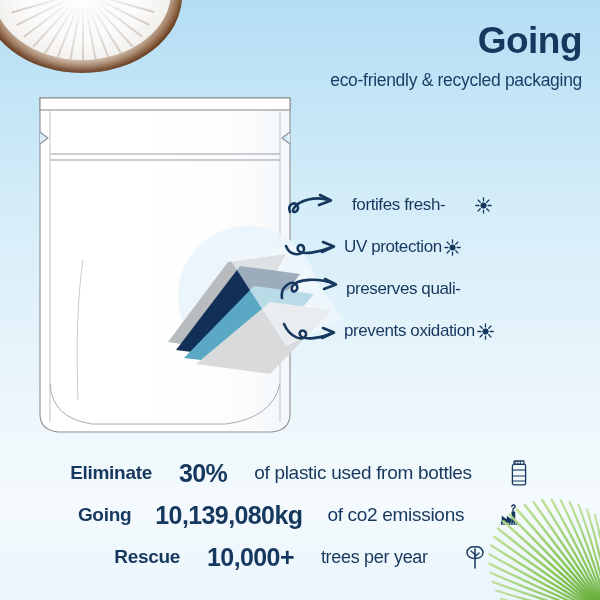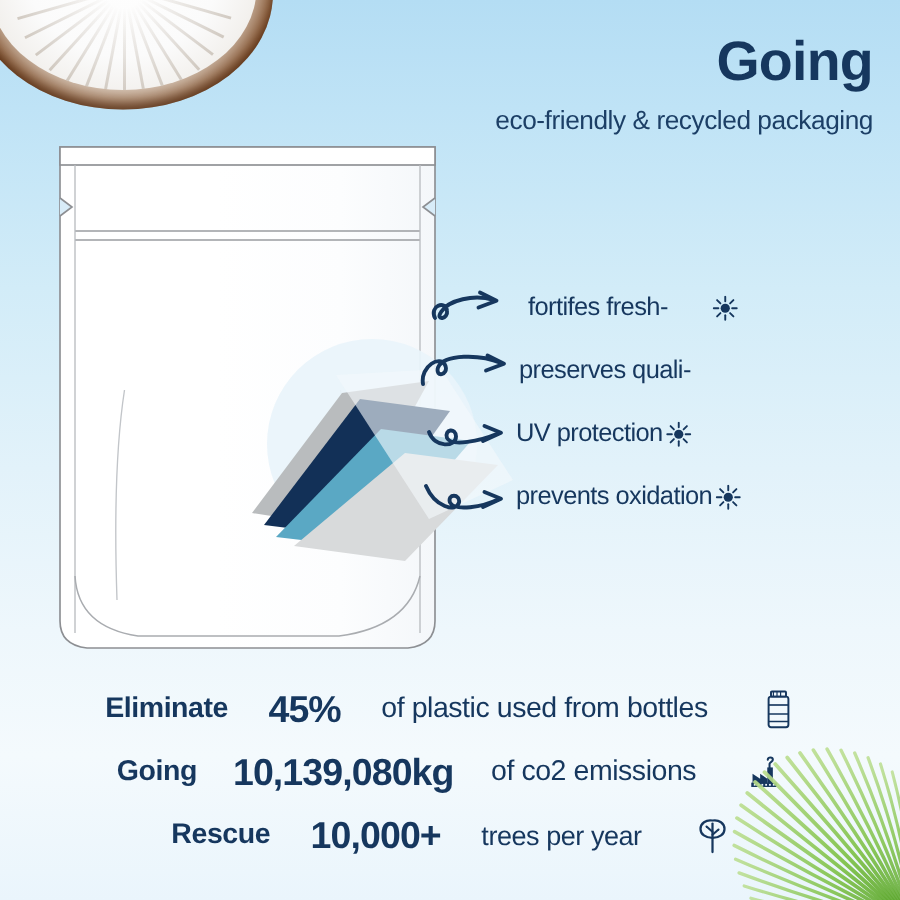--- a/index.html
+++ b/index.html
@@ -311,28 +311,20 @@
           <line x1="1" y1="10" x2="4.6" y2="10"></line>
             <line x1="15.4" y1="10" x2="19" y2="10"></line>
           <line x1="3.6" y1="3.6" x2="6.2" y2="6.2"></line>
             <line x1="13.8" y1="13.8" x2="16.4" y2="16.4"></line>
           <line x1="16.4" y1="3.6" x2="13.8" y2="6.2"></line>
             <line x1="6.2" y1="13.8" x2="3.6" y2="16.4"></line>
         </g>
       </svg>
     </div>
 
-    <div class="feature-row row-2">
-      <svg class="feature-arrow" viewBox="0 0 64 30">
-        <path d="M2,24 C0,12 14,4 17,12 C19,18 10,20 12,13 C16,4 40,4 54,10" fill="none" stroke="#16375e" stroke-width="2.6" stroke-linecap="round"></path>
-        <path d="M45,5 L56,10.5 L44,15" fill="none" stroke="#16375e" stroke-width="2.6" stroke-linecap="round" stroke-linejoin="round"></path>
-      </svg>
-      <span class="feature-label">preserves quali-</span>
-    </div>
-
     <div class="feature-row row-3">
       <svg class="feature-arrow" viewBox="0 0 58 30">
         <path d="M2,14 C6,25 20,24 20,17 C20,11 12,12 14,18 C17,24 36,20 48,15" fill="none" stroke="#16375e" stroke-width="2.6" stroke-linecap="round"></path>
         <path d="M39,10 L50,14.5 L38,20" fill="none" stroke="#16375e" stroke-width="2.6" stroke-linecap="round" stroke-linejoin="round"></path>
       </svg>
       <span class="feature-label">UV protection</span>
       <svg class="feature-sun" viewBox="0 0 20 20">
         <circle cx="10" cy="10" r="3.6" fill="#16375e"></circle>
         <g stroke="#16375e" stroke-width="1.5" stroke-linecap="round">
           <line x1="10" y1="1" x2="10" y2="4.6"></line>
@@ -340,20 +332,28 @@
           <line x1="1" y1="10" x2="4.6" y2="10"></line>
             <line x1="15.4" y1="10" x2="19" y2="10"></line>
           <line x1="3.6" y1="3.6" x2="6.2" y2="6.2"></line>
             <line x1="13.8" y1="13.8" x2="16.4" y2="16.4"></line>
           <line x1="16.4" y1="3.6" x2="13.8" y2="6.2"></line>
             <line x1="6.2" y1="13.8" x2="3.6" y2="16.4"></line>
         </g>
       </svg>
     </div>
 
+    <div class="feature-row row-2">
+      <svg class="feature-arrow" viewBox="0 0 64 30">
+        <path d="M2,24 C0,12 14,4 17,12 C19,18 10,20 12,13 C16,4 40,4 54,10" fill="none" stroke="#16375e" stroke-width="2.6" stroke-linecap="round"></path>
+        <path d="M45,5 L56,10.5 L44,15" fill="none" stroke="#16375e" stroke-width="2.6" stroke-linecap="round" stroke-linejoin="round"></path>
+      </svg>
+      <span class="feature-label">preserves quali-</span>
+    </div>
+
     <div class="feature-row row-4">
       <svg class="feature-arrow" viewBox="0 0 60 30">
         <path d="M2,8 C8,22 22,26 24,19 C25,13 16,13 18,19 C21,25 40,22 50,17" fill="none" stroke="#16375e" stroke-width="2.6" stroke-linecap="round"></path>
         <path d="M41,12 L52,16.5 L40,22" fill="none" stroke="#16375e" stroke-width="2.6" stroke-linecap="round" stroke-linejoin="round"></path>
       </svg>
       <span class="feature-label">prevents oxidation</span>
       <svg class="feature-sun" viewBox="0 0 20 20">
         <circle cx="10" cy="10" r="3.6" fill="#16375e"></circle>
         <g stroke="#16375e" stroke-width="1.5" stroke-linecap="round">
           <line x1="10" y1="1" x2="10" y2="4.6"></line>
@@ -367,21 +367,21 @@
         </g>
       </svg>
     </div>
 
   </div>
 
   <div class="stats">
 
     <div class="stat-row row-plastic">
       <span class="stat-lead">Eliminate</span>
-      <span class="stat-value">45%</span>
+      <span class="stat-value">30%</span>
       <span class="stat-tail">of plastic used from bottles</span>
       <svg class="stat-icon" viewBox="0 0 22 26">
         <rect x="6" y="1" width="10" height="3.4" rx="0.6" fill="none" stroke="#16375e" stroke-width="1.3"></rect>
         <line x1="7.6" y1="1" x2="7.6" y2="4.4" stroke="#16375e" stroke-width="0.8"></line>
         <line x1="10" y1="1" x2="10" y2="4.4" stroke="#16375e" stroke-width="0.8"></line>
         <line x1="12.4" y1="1" x2="12.4" y2="4.4" stroke="#16375e" stroke-width="0.8"></line>
         <rect x="4.4" y="4.4" width="13.2" height="20.4" rx="1.6" fill="none" stroke="#16375e" stroke-width="1.3"></rect>
         <line x1="4.4" y1="10" x2="17.6" y2="10" stroke="#16375e" stroke-width="1.1"></line>
         <line x1="4.4" y1="16" x2="17.6" y2="16" stroke="#16375e" stroke-width="1"></line>
         <line x1="4.4" y1="21" x2="17.6" y2="21" stroke="#16375e" stroke-width="1"></line>

